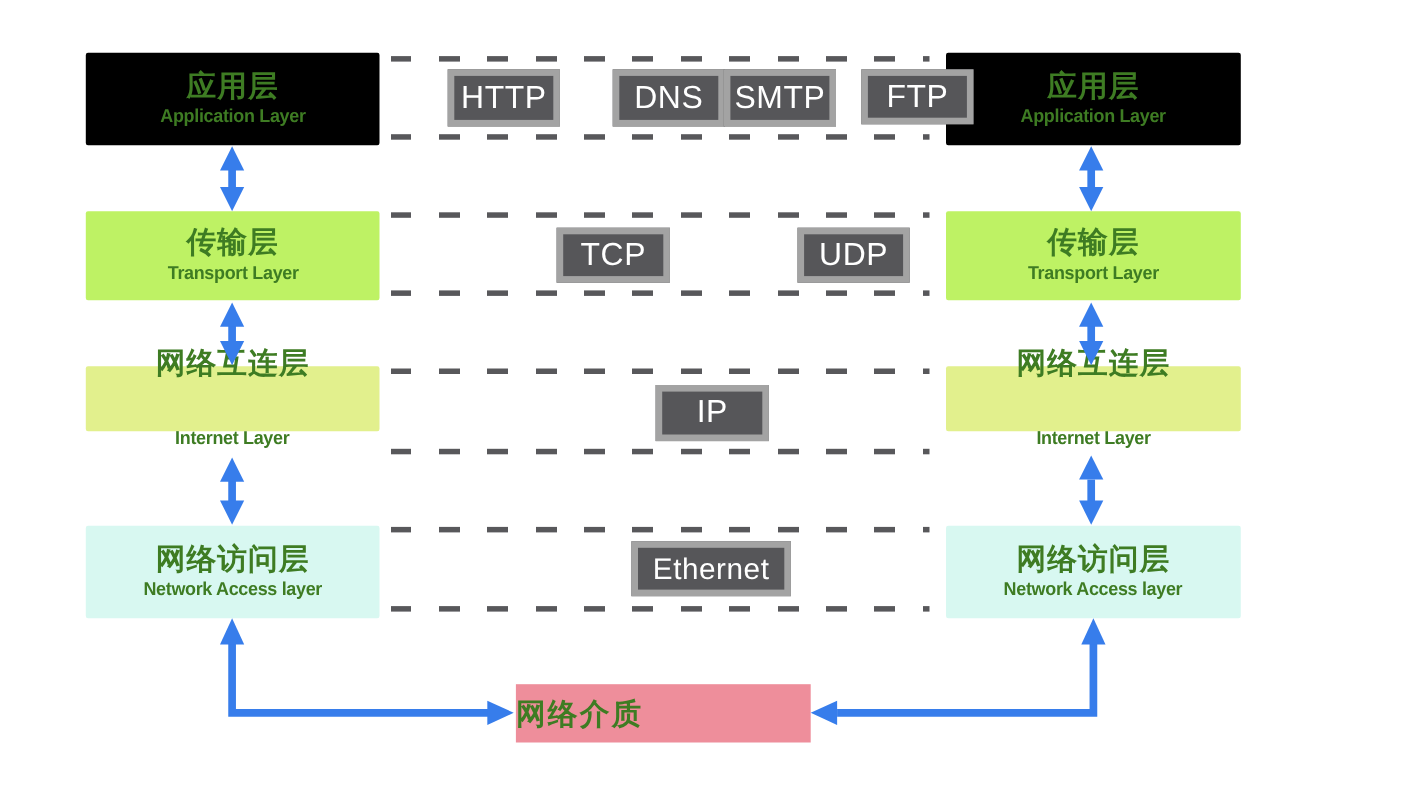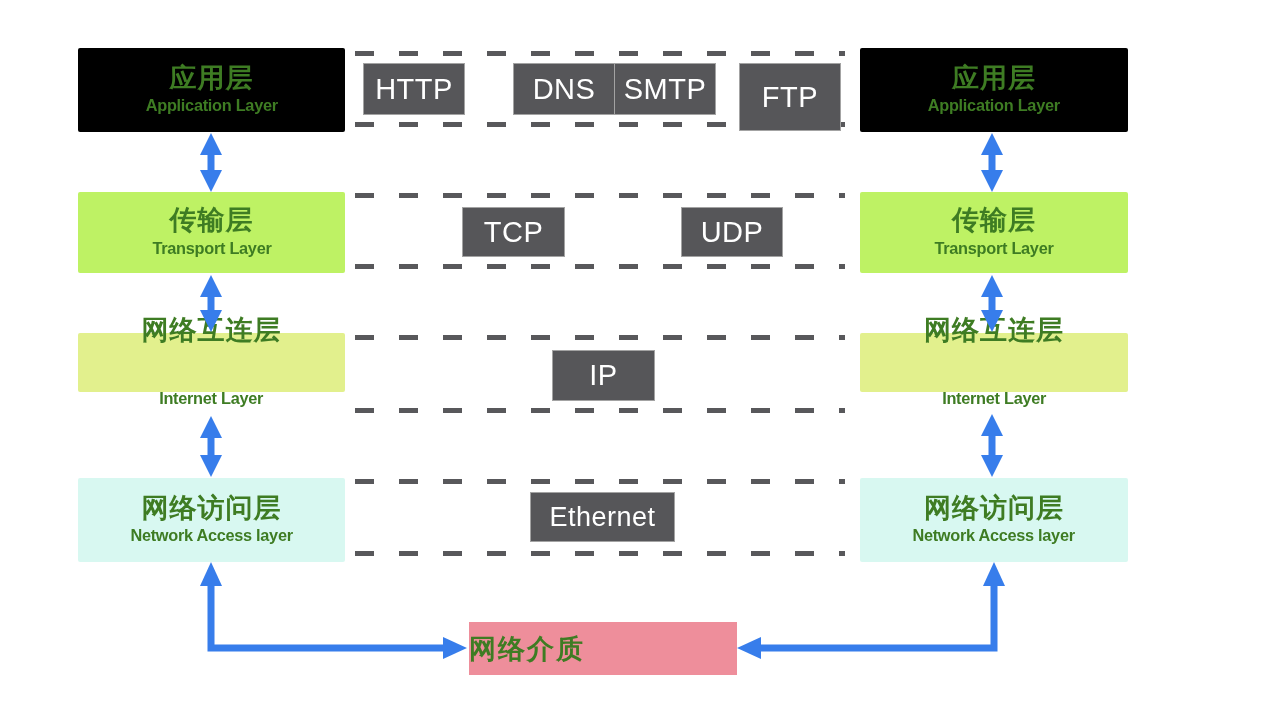--- a/index.html
+++ b/index.html
@@ -56,33 +56,34 @@
   }
   .d1 { top: 51px; }  .d2 { top: 122px; }
   .d3 { top: 193px; } .d4 { top: 264px; }
   .d5 { top: 335px; } .d6 { top: 408px; }
   .d7 { top: 479px; } .d8 { top: 551px; }
 
   
   .proto {
     position: absolute;
     background: #565659;
-    border: 1px solid #a3a3a3;
+    border: 6px solid #a3a3a3;
     box-sizing: border-box;
     color: #ffffff;
     display: flex;
     align-items: center;
     justify-content: center;
     font-size: 29px;
     letter-spacing: 0.5px;
+    margin-left: 44px;
   }
   .p-http { left: 363px; top: 63px;  width: 102px; height: 52px; }
   .p-dns  { left: 513px; top: 63px;  width: 102px; height: 52px; }
   .p-smtp { left: 614px; top: 63px;  width: 102px; height: 52px; }
-  .p-ftp  { left: 739px; top: 63px;  width: 102px; height: 68px; }
+  .p-ftp  { left: 739px; top: 63px;  width: 102px; height: 50px; }
   .p-tcp  { left: 462px; top: 207px; width: 103px; height: 50px; }
   .p-udp  { left: 681px; top: 207px; width: 102px; height: 50px; }
   .p-ip   { left: 552px; top: 350px; width: 103px; height: 51px; }
   .p-eth  { left: 530px; top: 492px; width: 145px; height: 50px; font-size: 27px; }
 
   
   .medium {
     position: absolute;
     left: 469px; top: 622px;
     width: 268px; height: 53px;

